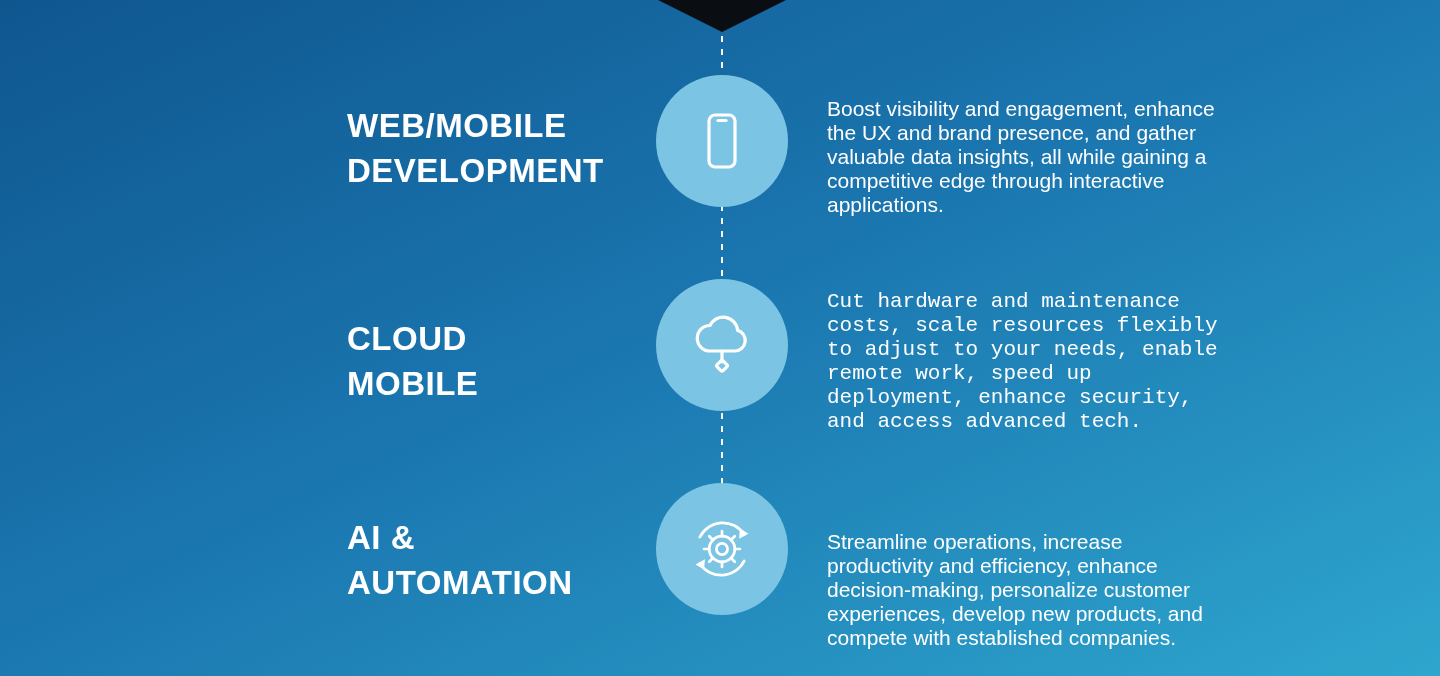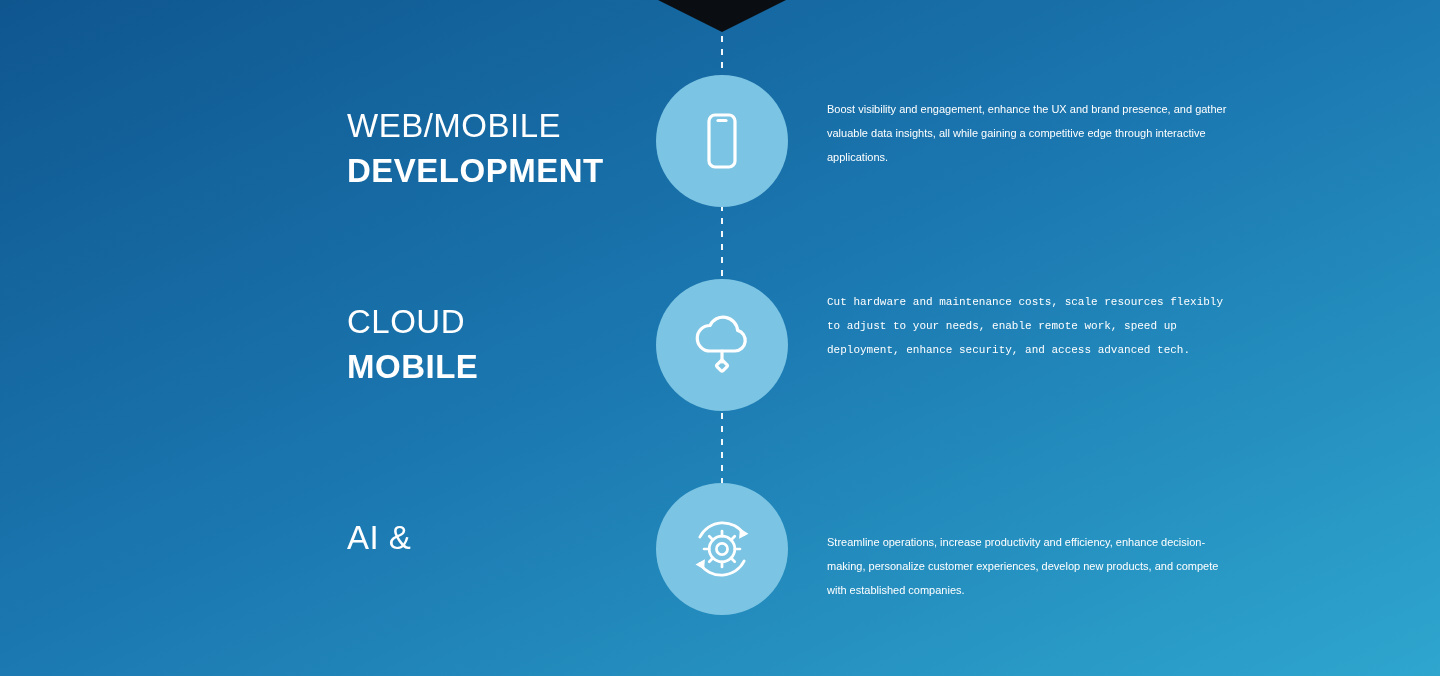--- a/index.html
+++ b/index.html
@@ -44,21 +44,21 @@
 
   .title {
     position: absolute;
     left: 347px;
     margin: 0;
     color: #ffffff;
     font-size: 33px;
     line-height: 45px;
     letter-spacing: 0.5px;
   }
-  .title .bold  { font-weight: 400; }
+  .title .bold  { font-weight: 700; }
   .title .light { font-weight: 700; }
 
   .circle {
     position: absolute;
     left: 656px;
     width: 132px;
     height: 132px;
     border-radius: 50%;
     background: #7cc4e3;
     display: flex;
@@ -72,31 +72,31 @@
     stroke-linecap: round;
     stroke-linejoin: round;
   }
 
   .desc {
     position: absolute;
     left: 827px;
     width: 402px;
     margin: 0;
     color: #ffffff;
-    font-size: 11px;
+    font-size: 21px;
     line-height: 24px;
     font-weight: 400;
   }
 
   
   .t0 { top: 103px; }
   .c0 { top: 75px;  }
   .d0 { top: 97px;  }
 
-  .t1 { top: 299px; }
+  .t1 { top: 316px; }
   .c1 { top: 279px; }
   .d1 { top: 290px; font-family: Liberation Mono, monospace; }
 
   .t2 { top: 503px; margin-top: 12px; }
   .c2 { top: 483px; }
   .d2 { top: 530px; }
 </style>
 </head>
 <body>
 
@@ -125,20 +125,21 @@
     <svg width="74" height="74" viewBox="0 0 74 74" aria-hidden="true">
       <path d="M25 43 h25 a10.5 10.5 0 0 0 2.6 -20.6 A14.5 14.5 0 0 0 25 17.5 A10 10 0 0 0 25 43 Z"></path>
       <line x1="37" y1="43" x2="37" y2="54"></line>
       <rect x="32.8" y="53.5" width="8.4" height="8.4" rx="1.5" transform="rotate(45 37 57.7)"></rect>
     </svg>
   </div>
   <p class="desc d1">Cut hardware and maintenance costs, scale resources flexibly to adjust to your needs, enable remote work, speed up deployment, enhance security, and access advanced tech.</p>
 
   <h2 class="title t2">
     <span class="bold">AI &amp;</span><br>
+    <span class="light">AUTOMATION</span>
   </h2>
   <div class="circle c2">
     <svg width="82" height="82" viewBox="0 0 96 96" aria-hidden="true">
 
       <circle cx="48" cy="48" r="15"></circle>
       <circle cx="48" cy="48" r="6.5"></circle>
 
       <line x1="63" y1="48" x2="69" y2="48"></line>
       <line x1="58.6" y1="58.6" x2="62.9" y2="62.9"></line>
       <line x1="48" y1="63" x2="48" y2="69"></line>

